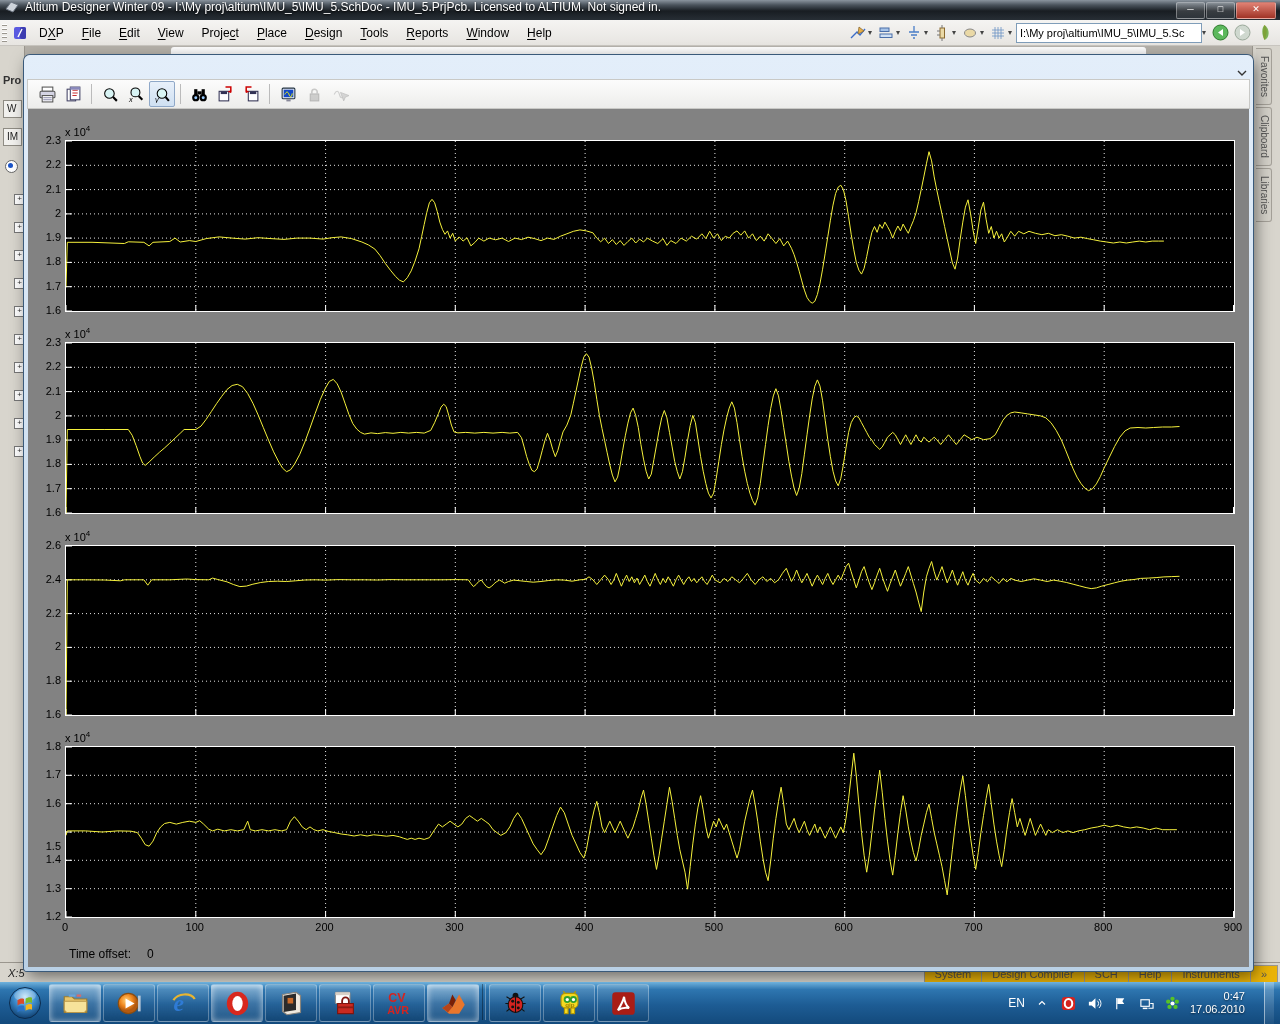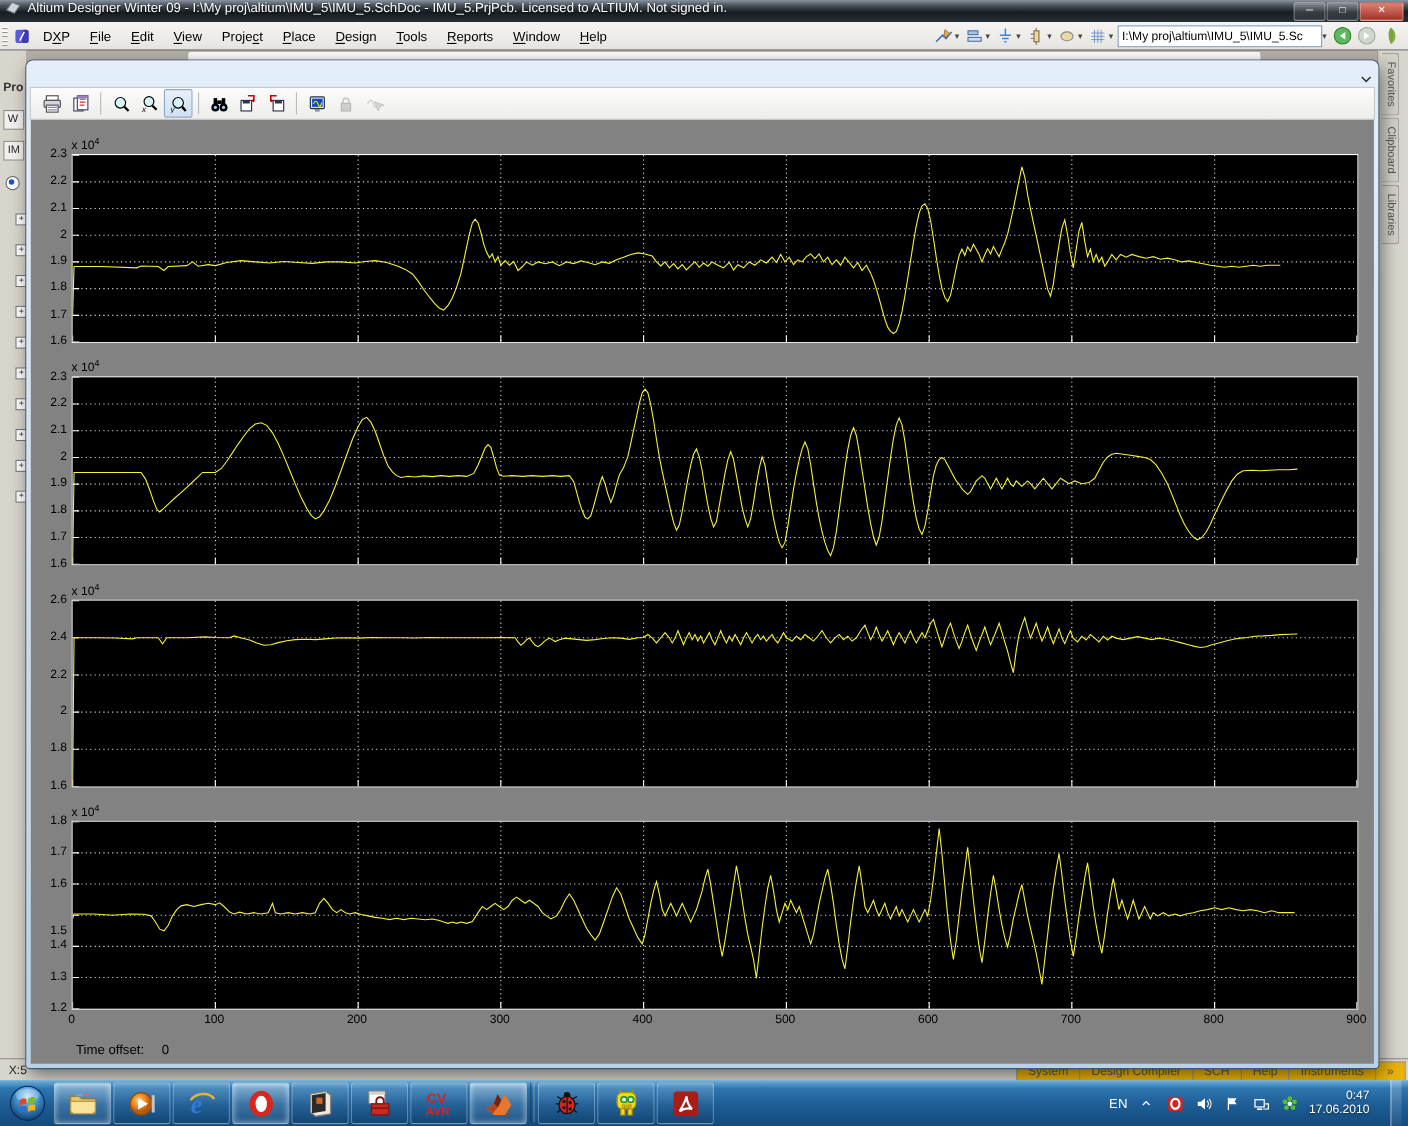--- a/index.html
+++ b/index.html
@@ -39,21 +39,21 @@
     background:#fff;border:1px solid #666;}
   .radio i{position:absolute;left:2px;top:2px;width:5px;height:5px;border-radius:50%;background:#1b54c9;}
   .plusbox{position:absolute;left:14px;width:9px;height:9px;background:#fff;border:1px solid #777;
     font-size:8px;line-height:7px;text-align:center;color:#333;}
   .right-panel{right:0;top:46px;width:27px;height:916px;background:#d8d5cd;border-left:1px solid #9a968e;}
   .vtab{writing-mode:vertical-rl;font-size:10px;color:#555;background:#d4d1c9;border:1px solid #a5a199;
     border-left:none;padding:7px 1px;margin:2px 0 0 3px;border-radius:0 3px 3px 0;display:block;width:16px;box-sizing:border-box;}
   
   .statusbar{left:0;top:962px;width:1280px;height:20px;background:#d8d5cd;border-top:1px solid #9a968e;
     font-size:11px;color:#222;}
-  .sb-left{position:absolute;left:8px;top:4px;}
+  .sb-left{position:absolute;left:8px;top:4px;font-style:italic;}
   .sb-tabs{position:absolute;right:2px;top:2px;display:flex;}
   .sb-tab{padding:2px 10px;border:1px solid #9a968e;border-bottom:none;background:#eab308;color:#555;
     font-size:11px;margin-left:-1px;white-space:nowrap;}
   
   .scope-window{left:24px;top:55px;width:1229px;height:916px;z-index:5;border-radius:6px 6px 3px 3px;
     background:linear-gradient(#e3eefa,#b9d0e5);box-shadow:0 0 0 1px #3a5a7a,3px 6px 16px rgba(0,0,0,.5);}
   .scope-titlebar{position:absolute;left:0;top:0;right:0;height:24px;display:flex;align-items:center;
     gap:5px;padding-left:8px;font-size:12px;color:#111;text-shadow:0 0 3px #fff;}
   .scope-cap{position:absolute;right:7px;top:0px;display:flex;}
   .scope-cap .b{width:29px;height:18px;border:1px solid #63778c;border-top:none;

